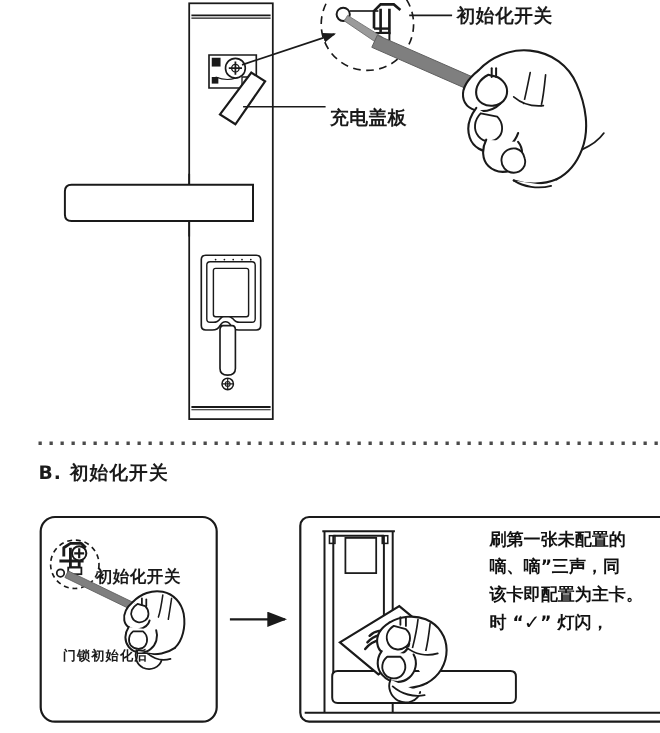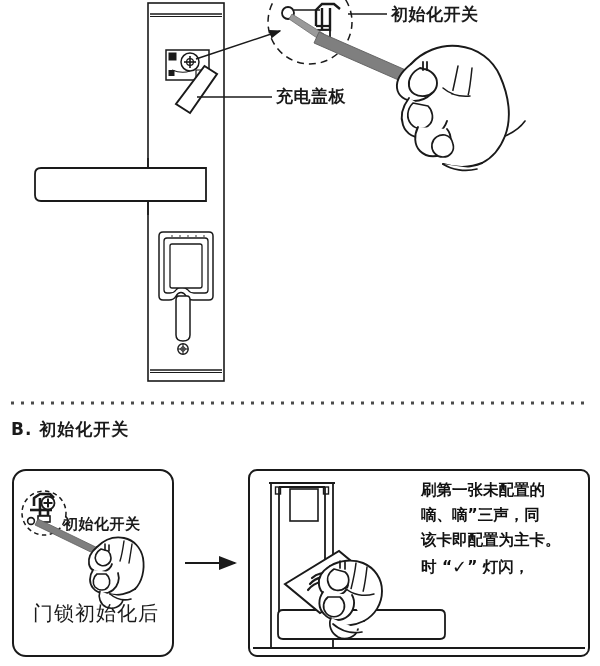--- a/index.html
+++ b/index.html
@@ -13,20 +13,21 @@
     position: relative;
     font-family: "DejaVu Sans", "Liberation Sans", sans-serif;
     color: #1a1a1a;
     overflow: hidden;
   }
   #page {
     position: absolute;
     inset: 0;
     width: 564px;
     height: 666px;
+    margin-left: 24px;
   }
   .svg-layer {
     position: absolute;
     left: 0;
     top: 0;
     width: 600px;
     height: 666px;
   }
   
   .label-cn {
@@ -37,42 +38,42 @@
     white-space: nowrap;
     letter-spacing: 0.5px;
   }
   #label-init-switch {
     left: 391px;
     top: 3px;
     font-size: 17px;
   }
   #label-charge-cover {
     left: 276px;
-    top: 85px;
+    top: 96px;
     font-size: 17px;
   }
   #section-b-heading {
     position: absolute;
     left: 11px;
     top: 418px;
     font-size: 17px;
     font-weight: 700;
     letter-spacing: 1px;
     white-space: nowrap;
   }
   #section-b-heading .bchar {
     font-family: "DejaVu Sans", "Liberation Sans", sans-serif;
     font-weight: 700;
   }
   #panel-left-caption {
     position: absolute;
     left: 33px;
-    top: 600px;
-    font-size: 20px;
-    font-weight: 400;
+    top: 588px;
+    font-size: 12px;
+    font-weight: 700;
     letter-spacing: 1px;
     white-space: nowrap;
   }
   #panel-left-switch-label {
     position: absolute;
     left: 63px;
     top: 515px;
     font-size: 15px;
     font-weight: 700;
     letter-spacing: 0.5px;

